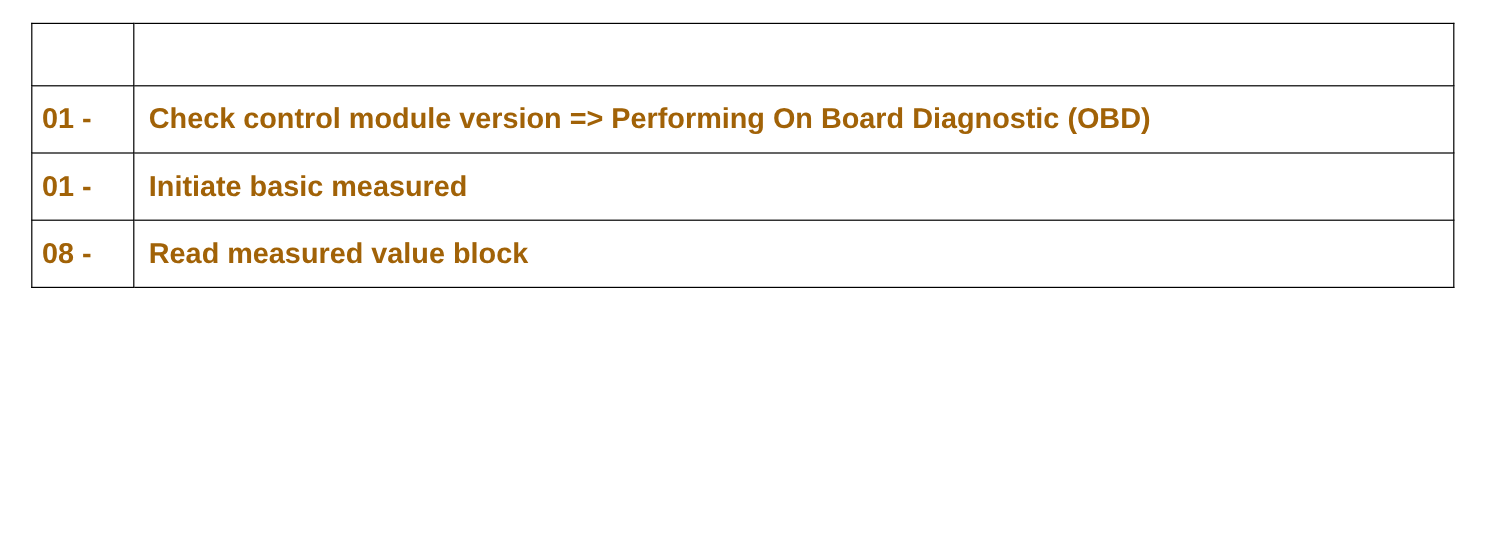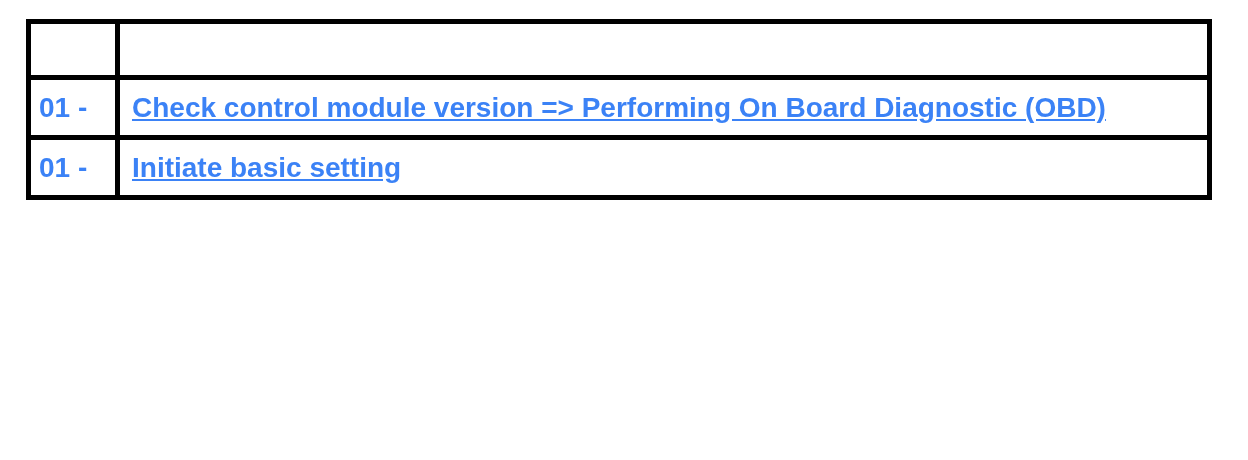--- a/index.html
+++ b/index.html
@@ -19,38 +19,37 @@
   table.diag-table {
     position: absolute;
     left: 26px;
     top: 19px;
     width: 1186px;
     border-collapse: collapse;
     table-layout: fixed;
     background: #ffffff;
   }
   table.diag-table td {
-    border: 5px solid #000000;
+    border: 1px solid #000000;
     height: 55px;
     vertical-align: middle;
     font-family: "Liberation Sans", "DejaVu Sans", sans-serif;
     font-weight: bold;
-    font-size: 28px;
-    color: #3b82f6;
+    font-size: 24px;
+    color: #a16207;
     white-space: nowrap;
     overflow: hidden;
     padding: 0;
   }
   table.diag-table td.code-cell {
     width: 76px;
     padding-left: 8px;
   }
   table.diag-table td.desc-cell {
     padding-left: 12px;
-    text-decoration: underline;
   }
   table.diag-table tr.header-row td {
     height: 51px;
   }
 </style>
 </head>
 <body>
 
 <div class="page">
   <table class="diag-table">
@@ -58,17 +57,21 @@
       <tr class="header-row">
         <td class="code-cell"></td>
         <td class="desc-cell"></td>
       </tr>
       <tr>
         <td class="code-cell">01 -</td>
         <td class="desc-cell">Check control module version =&gt; Performing On Board Diagnostic (OBD)</td>
       </tr>
       <tr>
         <td class="code-cell">01 -</td>
-        <td class="desc-cell">Initiate basic setting</td>
+        <td class="desc-cell">Initiate basic measured</td>
+      </tr>
+      <tr>
+        <td class="code-cell">08 -</td>
+        <td class="desc-cell">Read measured value block</td>
       </tr>
     </tbody>
   </table>
 </div>
 
 </body></html>

